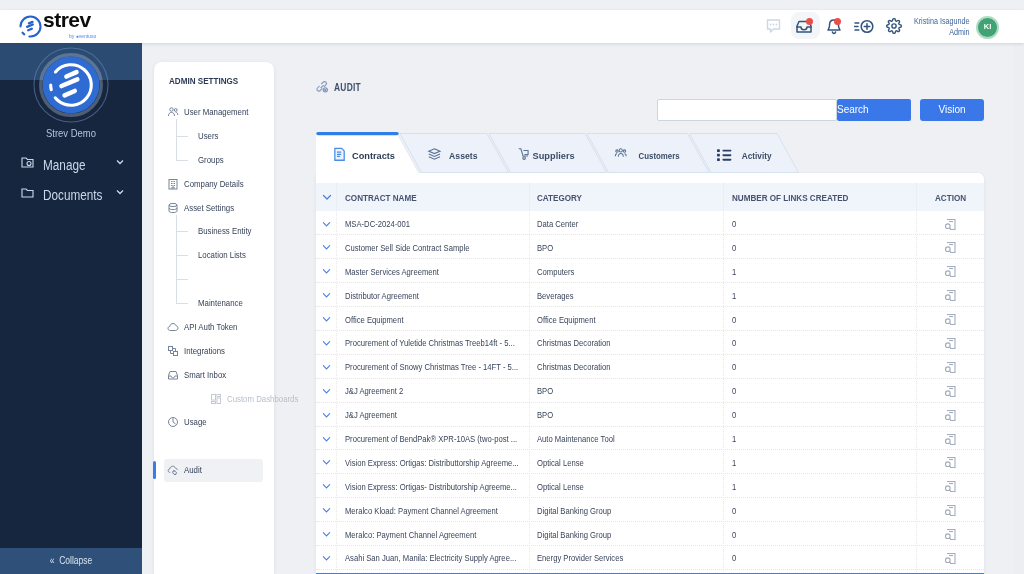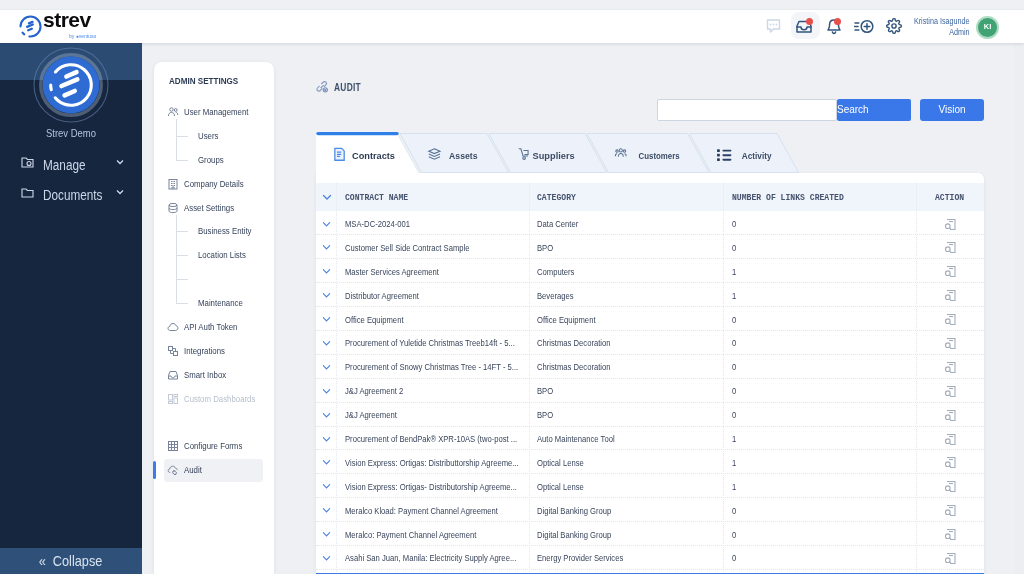--- a/index.html
+++ b/index.html
@@ -19,52 +19,52 @@
   #sidebar { position:absolute; left:0; top:33px; width:142px; height:541px; background:#17263f; }
   #sideband { position:absolute; left:0; top:0; width:142px; height:47px; background:#2b4b73; }
   #sdemo { position:absolute; left:0; top:94px; width:142px; text-align:center;
     font-size:11px; color:#b3c2e0; transform:scaleX(.86); }
   .sitem { position:absolute; left:0; width:138px; height:30px; color:#ccd8ea; font-size:14px; }
   .sitem .lbl { position:absolute; left:43px; top:10px; transform:scaleX(.84);
     transform-origin:0 50%; white-space:nowrap; }
   .sitem svg.ic { position:absolute; left:21px; top:9px; }
   .sitem svg.ch { position:absolute; left:116px; top:12px; }
   #collapse { position:absolute; left:0; bottom:0; width:142px; height:26px; background:#2f5078;
-    color:#d9e3f1; font-size:15px; text-align:center; line-height:26px; }
+    color:#d9e3f1; font-size:10px; text-align:center; line-height:26px; }
   #collapse span { display:inline-block; transform:scaleX(.85); }
   
   #card { position:absolute; left:154px; top:62px; width:120px; height:512px; background:#fff;
     border-radius:8px 8px 0 0; box-shadow:0 1px 4px rgba(30,45,80,.08); z-index:5; }
   #cardtitle { position:absolute; left:15px; top:14px; font-size:9.3px; font-weight:bold;
     color:#2c3b55; transform:scaleX(.87); transform-origin:0 50%; white-space:nowrap; }
   .mi { position:absolute; left:0; width:120px; height:23.9px; font-size:9px; color:#36435a; }
   .mi .t { position:absolute; left:30px; top:7px; transform:scaleX(.87);
     transform-origin:0 50%; white-space:nowrap; }
   .mi.sub .t { left:43.5px; }
   .mi svg { position:absolute; left:13px; top:6px; }
-  .mi.dis { color:#b6bfcc; }
+  .mi.dis { color:#b6bfcc;margin-left:43px; }
   #auditsel { position:absolute; left:10px; top:396.5px; width:99px; height:23.9px;
     background:#f0f1f4; border-radius:3px; }
   #auditbar { position:absolute; left:-1.5px; top:399px; width:3.5px; height:18px;
     background:#3b7ce8; border-radius:2px; }
   .tree { position:absolute; border-color:#d9dde4; }
   
   #audittitle { position:absolute; left:333.5px; top:81.5px; font-size:10px; font-weight:bold;
     color:#3d506e; letter-spacing:.3px; z-index:6; transform:scaleX(.84); transform-origin:0 0; }
   #searchbox { position:absolute; left:657px; top:99px; width:180px; height:22px; background:#fff;
     border:1px solid #ccd5e0; border-radius:2px; z-index:6; }
   #searchbtn { position:absolute; left:837px; top:99px; width:74px; height:22px; background:#3a78e9;
     border-radius:2px; color:#fff; font-size:10px; text-align:left; line-height:22px; z-index:6; }
   #exportbtn { position:absolute; left:920px; top:99px; width:64px; height:22px; background:#3a78e9;
     border-radius:3px; color:#fff; font-size:10px; text-align:center; line-height:22px; z-index:6; }
   
   #panel { position:absolute; left:316px; top:173px; width:668px; height:401px; background:#fff;
     box-shadow:0 1px 4px rgba(30,45,80,.07); z-index:4; border-radius:0 6px 0 0; }
   #thead { position:absolute; left:316px; top:183px; width:668px; height:28px; background:#f0f4fb;
-    z-index:6; font-size:9px; font-weight:bold; color:#46536e;font-family:Liberation Mono, monospace; }
+    z-index:6; font-size:9px; font-weight:bold; color:#46536e; }
   #thead span { position:absolute; top:9.5px; transform:scaleX(.9); transform-origin:0 50%;
     white-space:nowrap; }
   #rows { position:absolute; left:316px; top:211.5px; width:668px; z-index:6; }
   .row { position:relative; height:23.9px; border-bottom:1px dotted #e0e6ee;
     font-size:8.7px; color:#39455b;text-decoration:underline; }
   .row span { position:absolute; top:7.5px; transform:scaleX(.88); transform-origin:0 50%;
     white-space:nowrap; }
   .row .c1 { left:28.5px; }
   .row .c2 { left:221px; }
   .row .c3 { left:415.5px; }
@@ -248,26 +248,26 @@
     </div>
   <div class="mi dis" style="top:324.5px">
     <svg width="12" height="12" viewBox="0 0 12 12" fill="none" stroke="#c3cad6" stroke-width="1">
       <rect x="1.5" y="1.5" width="4" height="5.5"></rect>
         <rect x="1.5" y="8.5" width="4" height="2"></rect>
       <rect x="7" y="1.5" width="3.5" height="2"></rect>
         <rect x="7" y="5" width="3.5" height="5.5"></rect>
     </svg>
     <span class="t">Custom Dashboards</span>
     </div>
-  <div class="mi" style="top:372.3px">
-    <svg width="12" height="12" viewBox="0 0 12 12" fill="none" stroke="#76839a" stroke-width="1">
-      <rect x="1.5" y="1.5" width="9" height="9"></rect>
-        <path d="M1.5 4.5 H10.5 M1.5 7.5 H10.5 M4.5 1.5 V10.5 M7.5 1.5 V10.5"></path>
-    </svg>
-    <span class="t">Configure Forms</span>
+  <div class="mi" style="top:348.4px">
+    <svg width="12" height="12" viewBox="0 0 12 12" fill="none" stroke="#76839a" stroke-width="1">
+      <circle cx="6" cy="6" r="4.5"></circle>
+        <path d="M6 6 V2.2 M6 6 L8.6 8"></path>
+    </svg>
+    <span class="t">Usage</span>
     </div>
   <div class="mi" style="top:396.2px">
     <svg width="12" height="12" viewBox="0 0 12 12" fill="none" stroke="#76839a" stroke-width="1">
       <path d="M3.2 8.5 C2 8.5 1.2 7.7 1.2 6.6 C1.2 5.6 1.9 4.9 2.9 4.8 C3 3.3 4.2 2.2 5.7 2.2 C7 2.2 8 3 8.4 4.1 C9.5 4.2 10.3 5 10.3 6.1"></path>
       <path d="M6.2 7.4 a1.5 1.5 0 0 1 2.1 -0.1 l.9 .9 a1.5 1.5 0 0 1 -2.1 2.1"></path>
       <path d="M8.3 9.3 a1.5 1.5 0 0 1 -2.1 .1 l-.9 -.9 a1.5 1.5 0 0 1 2.1 -2.1" transform="translate(.6,.6)"></path>
     </svg>
     <span class="t">Audit</span>
     </div>
 </div>

